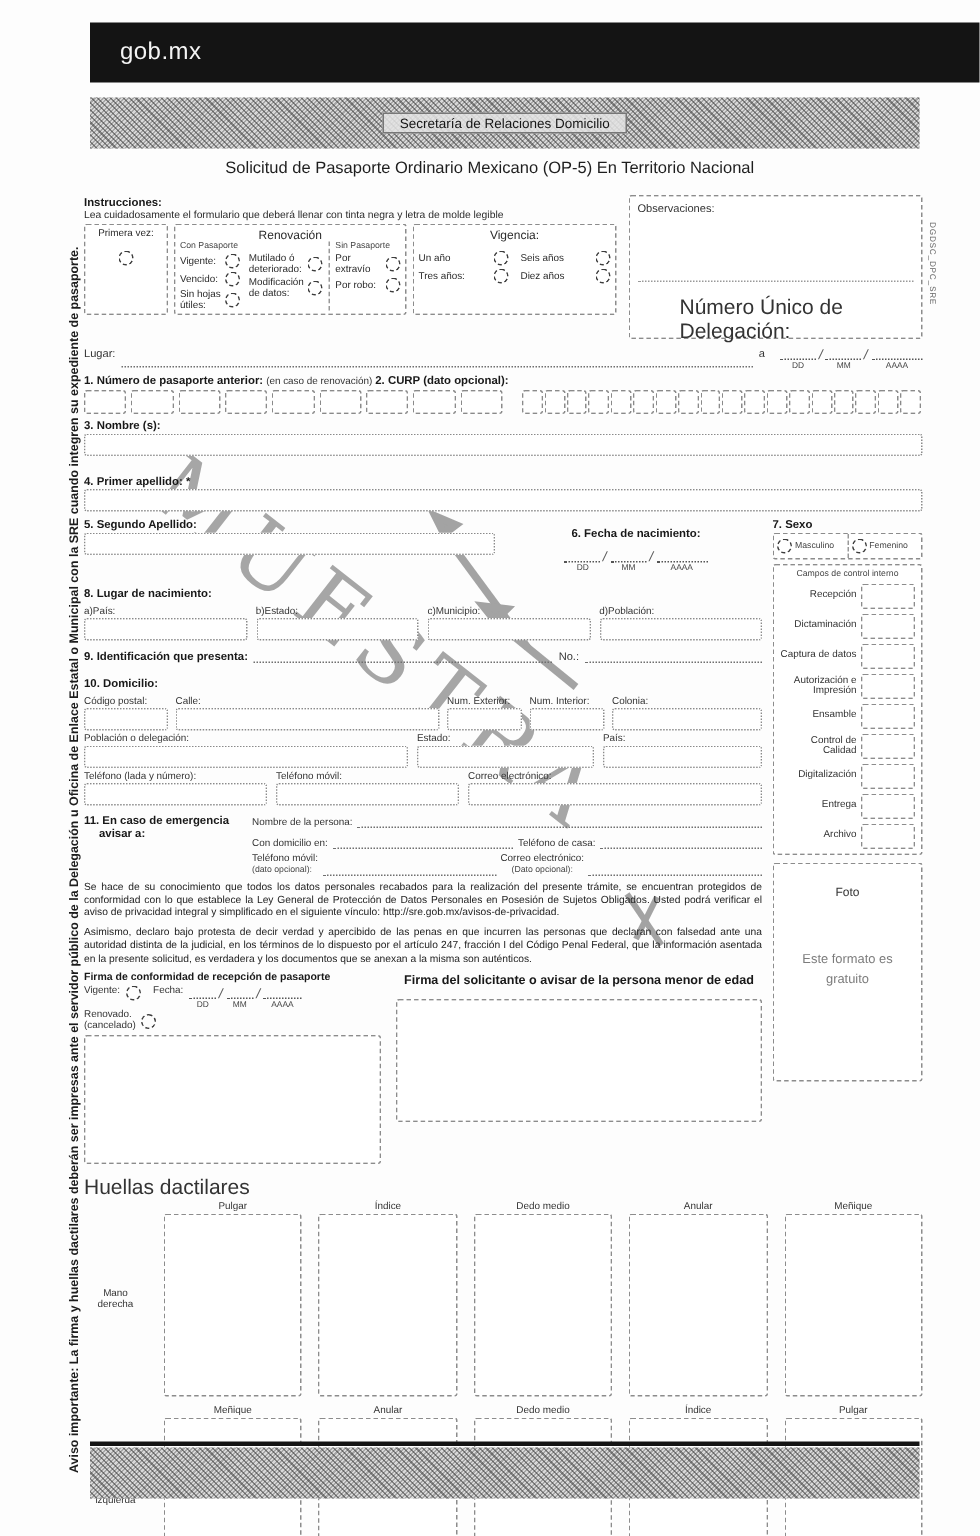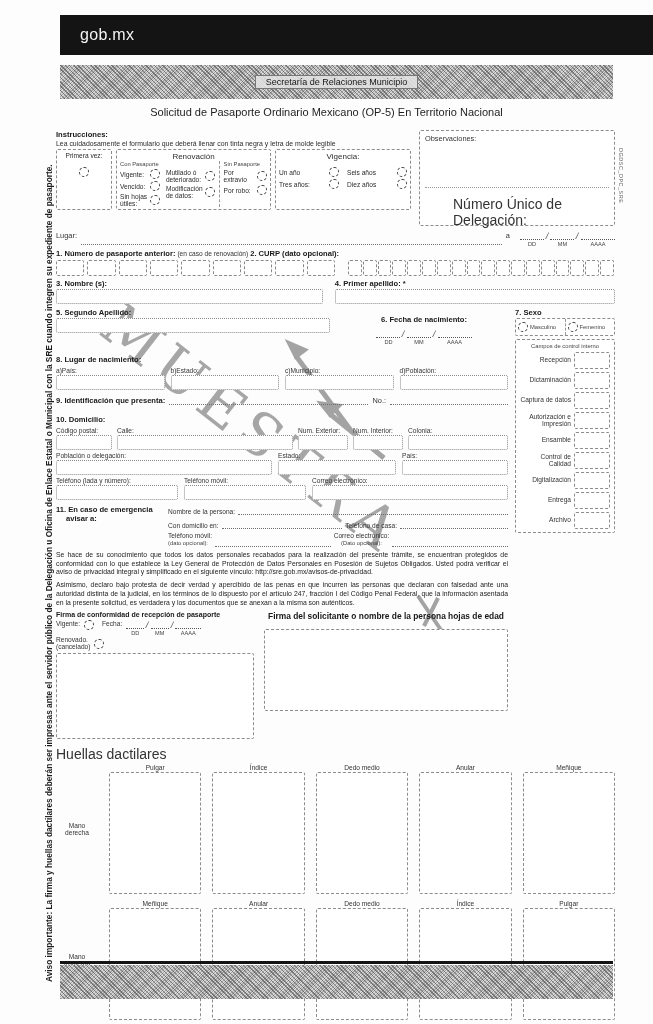--- a/index.html
+++ b/index.html
@@ -61,21 +61,21 @@
   .fingcol{flex:1;display:flex;flex-direction:column;align-items:center;gap:1px;}
   .fingbox{width:100%;box-sizing:border-box;}
 </style>
 </head>
 <body>
 
 <div class="abs topbar">
   <span>gob.mx</span>
 </div>
 <div class="abs subbar hatch">
-  <span>Secretaría de Relaciones Municipio</span>
+  <span>Secretaría de Relaciones Domicilio</span>
 </div>
 <div class="abs doctitle">Solicitud de Pasaporte Ordinario Mexicano (OP-5) En Territorio Nacional</div>
 
 <div class="abs sidenote">Aviso importante: La firma y huellas dactilares deberán ser impresas ante el servidor público de la Delegación u Oficina de Enlace Estatal o Municipal con la SRE cuando integren su expediente de pasaporte.</div>
 
 <div class="abs wm">MUESTRA</div>
 
 <svg class="abs marks" width="653" height="1024">
   <g stroke="#8d8d8d" stroke-width="5" fill="#8d8d8d" opacity="0.8">
     <line x1="352" y1="432" x2="296" y2="356"></line>
@@ -236,21 +236,21 @@
         <div class="cc"></div>
         <div class="cc"></div>
         <div class="cc"></div>
         <div class="cc"></div>
         <div class="cc"></div>
         <div class="cc"></div>
         <div class="cc"></div>
       </div>
   </div>
 
-  <div class="row" style="margin-top:3px;gap:12px;">
+  <div class="row" style="margin-top:3px;gap:12px;flex-direction:column;">
     <div class="fg" style="flex:1;">
       <span class="bld">3. Nombre (s):</span>
       <div class="inbox"></div>
     </div>
     <div class="fg" style="flex:1.05;">
       <span class="bld">4. Primer apellido: *</span>
       <div class="inbox"></div>
     </div>
   </div>
 
@@ -419,21 +419,21 @@
                 </div>
             </div>
           </div>
           <div class="row" style="align-items:center;gap:4px;margin-top:1px;">
             <span class="lb" style="line-height:1.05;"><span>Renovado.</span><br><span>(cancelado)</span></span>
             <span class="circ"></span>
           </div>
           <div class="dash" style="height:84px;margin-top:2px;"></div>
         </div>
         <div style="flex:1;">
-          <div class="bld" style="font-size:8.4px;text-align:center;">Firma del solicitante o nombre de la persona hojas de edad</div>
+          <div class="bld" style="font-size:8.4px;text-align:center;">Firma del solicitante o avisar de la persona menor de edad</div>
           <div class="dash" style="height:80px;margin-top:8px;"></div>
         </div>
       </div>
     </div>
 
     <div style="width:100px;flex:0 0 auto;">
       <div class="bld">7. Sexo</div>
       <div class="dash row" style="margin-top:1px;">
         <div class="row" style="flex:1;align-items:center;gap:2px;padding:3px 2px;">
           <span class="circ"></span>
@@ -476,20 +476,24 @@
           </div>
         <div class="ctlrow">
             <span class="lb" style="flex:1;">Entrega</span>
             <div class="dash ctlcell"></div>
           </div>
         <div class="ctlrow">
             <span class="lb" style="flex:1;">Archivo</span>
             <div class="dash ctlcell"></div>
           </div>
       </div>
+      <div class="dash" style="margin-top:5px;height:146px;text-align:center;padding-top:14px;box-sizing:border-box;">
+        <div class="lb" style="font-size:8px;">Foto</div>
+        <div style="font-size:8.6px;color:#7c7c7c;margin-top:34px;line-height:1.5;width:62px;margin-left:auto;margin-right:auto;">Este formato es gratuito</div>
+      </div>
     </div>
   </div>
 
   <div style="margin-top:7px;">
     <div class="lb" style="font-size:14px;">Huellas dactilares</div>
     <div class="row" style="gap:11px;margin-top:2px;align-items:flex-end;">
       <div class="lb" style="width:42px;text-align:center;align-self:center;">Mano derecha</div>
       <div class="fingcol">
           <span class="lb">Pulgar</span>
           <div class="dash fingbox" style="height:122px;"></div>

